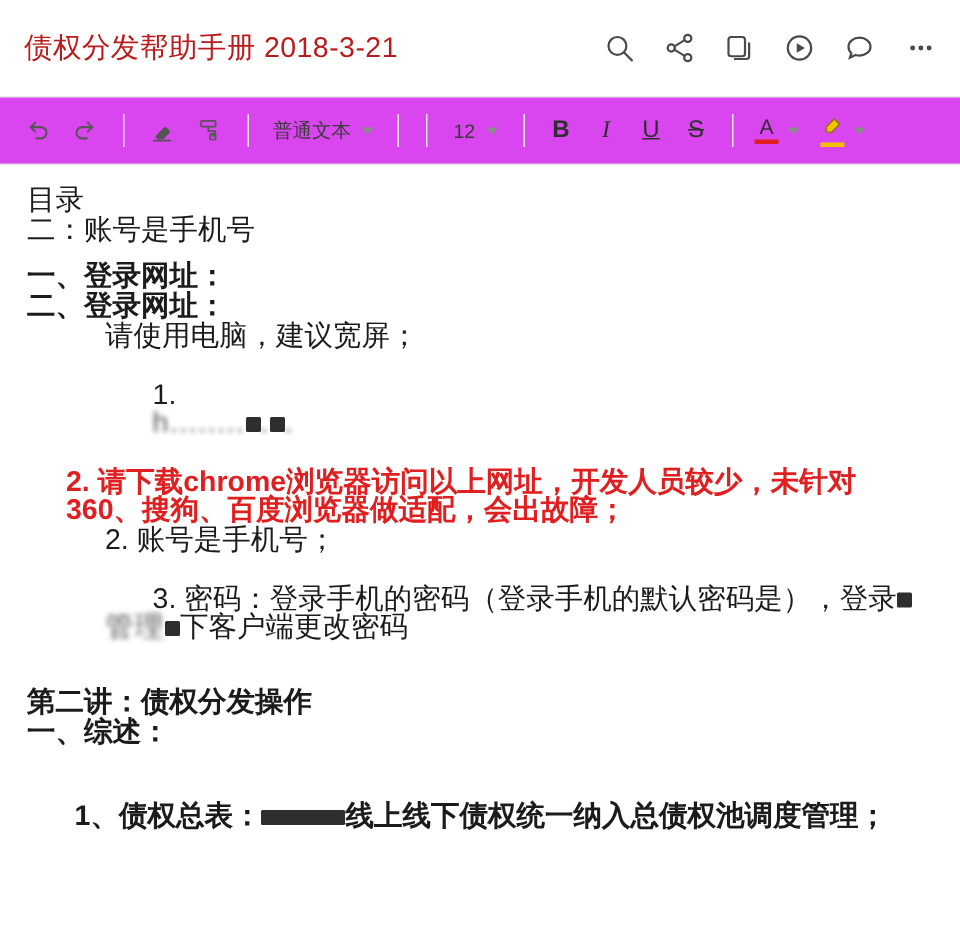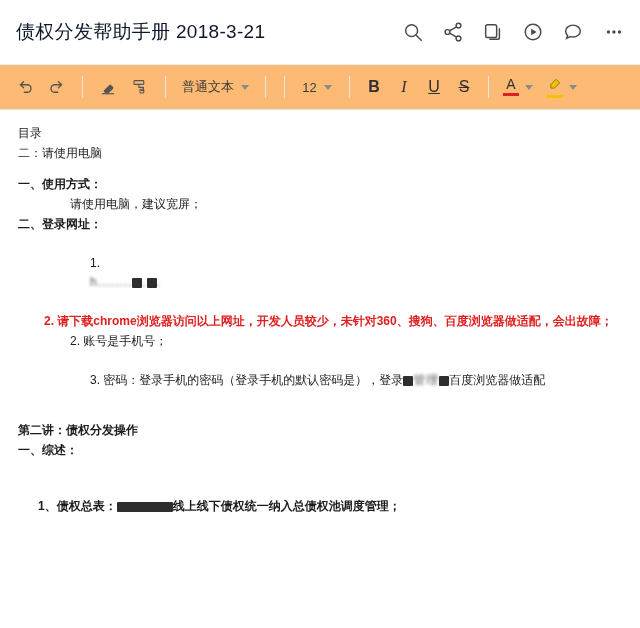--- a/index.html
+++ b/index.html
@@ -23,21 +23,21 @@
   .titlebar {
     height: 64px;
     flex: 0 0 64px;
     display: flex;
     align-items: center;
     padding: 0 14px 0 16px;
     background: #ffffff;
   }
   .doc-title {
     font-size: 19px;
-    color: #0f172a;
+    color: #b91c1c;
     font-weight: 400;
     white-space: nowrap;
     overflow: hidden;
     letter-spacing: 0.3px;
   }
   .titlebar-actions {
     margin-left: auto;
     display: flex;
     align-items: center;
     gap: 14px;
@@ -53,21 +53,21 @@
 
   
   .toolbar {
     height: 46px;
     flex: 0 0 46px;
     border-top: 1px solid #ececec;
     border-bottom: 1px solid #e2e2e2;
     display: flex;
     align-items: center;
     padding: 0 10px;
-    background: #fdba74;
+    background: #d946ef;
     gap: 2px;
   }
   .tb-btn {
     width: 30px; height: 30px;
     display: inline-flex;
     align-items: center;
     justify-content: center;
     color: #555;
     border-radius: 3px;
   }
@@ -118,21 +118,21 @@
 
   
   .docarea {
     flex: 1 1 auto;
     position: relative;
     overflow: hidden;
     background: #fff;
     padding: 14px 20px 0 18px;
   }
   .line {
-    font-size: 12px;
+    font-size: 19px;
     line-height: 19px;
     color: #1b1b1b;
     margin-bottom: 1px;
     white-space: pre-wrap;
     font-family: "Liberation Sans", sans-serif;
   }
   .b { font-weight: bold; }
   .red { color: #e02020; font-weight: bold; }
   .gap { height: 11px; }
   .gap-sm { height: 6px; }
@@ -267,35 +267,35 @@
         </svg>
       </span>
       <span class="bar" style="background:#f2c200"></span>
     </span>
     <span class="caret"></span>
   </div>
 
   <div class="docarea">
 
     <div class="line">目录</div>
-    <div class="line">二：请使用电脑</div>
+    <div class="line">二：账号是手机号</div>
 
     <div class="gap"></div>
 
-    <div class="line b">一、使用方式：</div>
+    <div class="line b">一、登录网址：</div>
+    <div class="line b">二、登录网址：</div>
     <div class="line indent2">请使用电脑，建议宽屏；</div>
-    <div class="line b">二、登录网址：</div>
     <div class="line indent2">
       <span>1.</span>
       <span class="blur">h........</span><span class="redact r2"></span><span class="blur">.</span><span class="redact r2"></span><span class="blur">.</span>
     </div>
     <div class="line indent1 red">2. 请下载chrome浏览器访问以上网址，开发人员较少，未针对360、搜狗、百度浏览器做适配，会出故障；</div>
     <div class="line indent2">2. 账号是手机号；</div>
     <div class="line indent2">
-      <span>3. 密码：登录手机的密码（登录手机的默认密码是），登录</span><span class="redact r2"></span><span class="blur">管理</span><span class="redact r2"></span><span>百度浏览器做适配</span>
+      <span>3. 密码：登录手机的密码（登录手机的默认密码是），登录</span><span class="redact r2"></span><span class="blur">管理</span><span class="redact r2"></span><span>下客户端更改密码</span>
     </div>
 
     <div class="gap"></div>
 
     <div class="line b">第二讲：债权分发操作</div>
     <div class="line b">一、综述：</div>
 
     <div class="gap"></div>
     <div class="gap-sm"></div>
 

